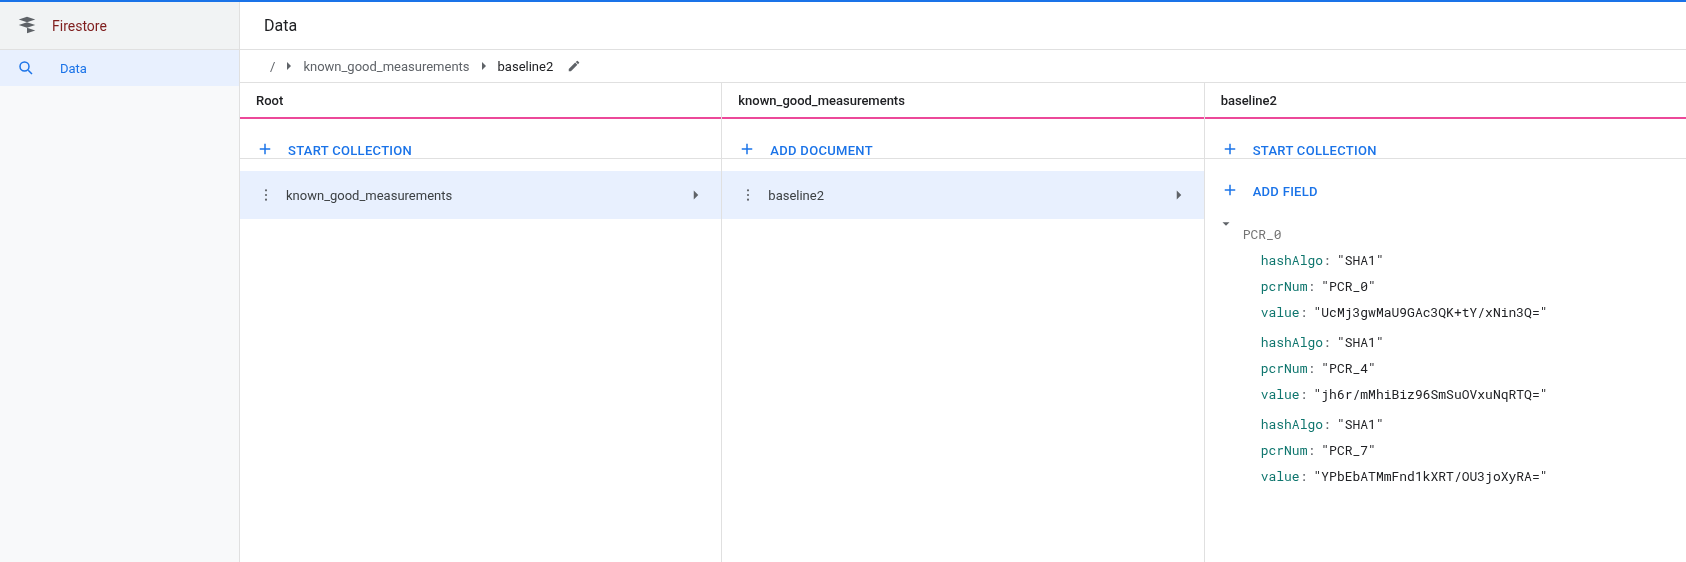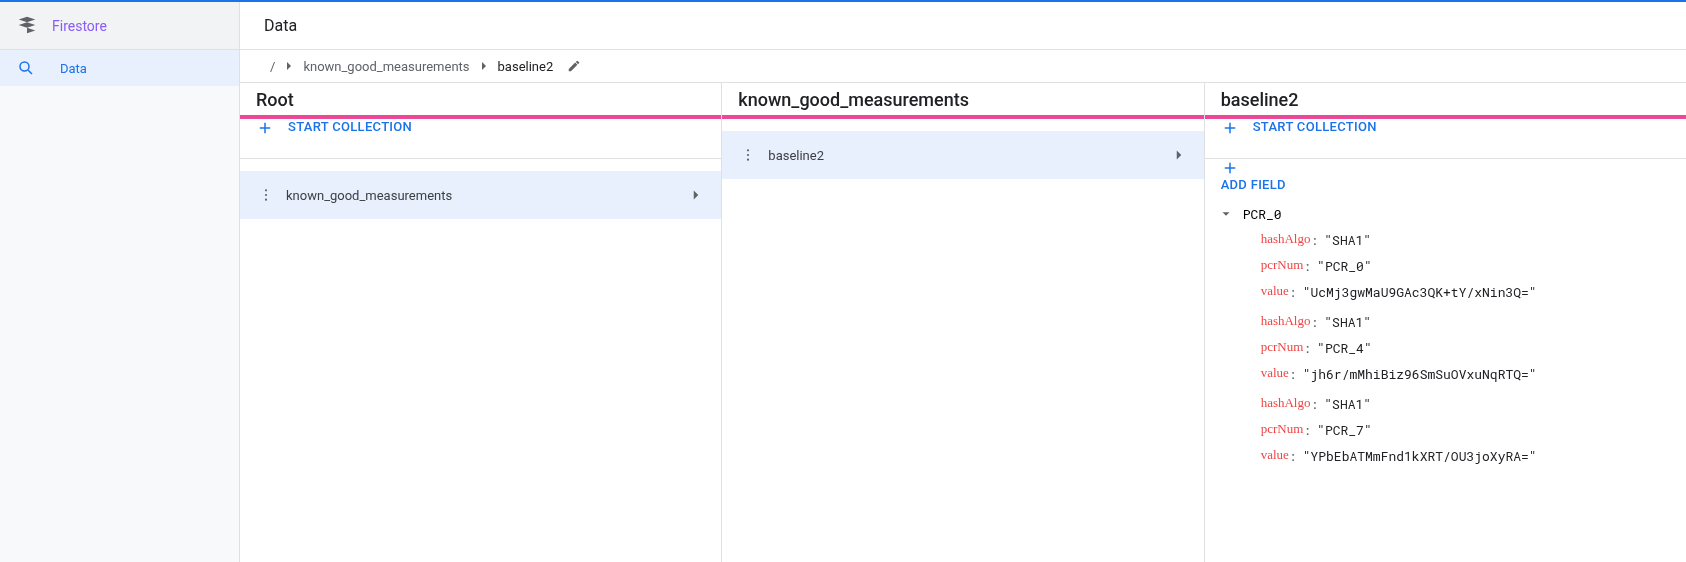--- a/index.html
+++ b/index.html
@@ -36,21 +36,21 @@
     border-bottom: 1px solid #e0e0e0;
     background: #f1f3f4;
   }
   .logo-icon {
     width: 22px;
     height: 22px;
     margin-right: 14px;
   }
   .sidebar-header-title {
     font-size: 14px;
-    color: #8b5cf6;
+    color: #7f1d1d;
   }
   .sidebar-item {
     display: flex;
     align-items: center;
     height: 36px;
     padding: 0 16px;
     cursor: pointer;
     color: #5f6368;
     font-size: 13px;
   }
@@ -110,40 +110,39 @@
     flex-direction: column;
     border-right: 1px solid #e0e0e0;
     min-width: 0;
   }
   .panel:last-child { border-right: none; }
   .panel-header {
     height: 36px;
     display: flex;
     align-items: center;
     padding: 0 16px;
-    font-size: 18px;
+    font-size: 13px;
     color: #202124;
     font-weight: 500;
-    border-bottom: 4px solid #ec4899;
+    border-bottom: 2px solid #ec4899;
   }
   .panel-action {
     height: 40px;
     display: flex;
-    align-items: flex-start;
+    align-items: flex-end;
     padding: 0 16px;
     color: #1a73e8;
     font-size: 13px;
     font-weight: 500;
     cursor: pointer;
     border-bottom: 1px solid #e0e0e0;
     letter-spacing: 0.3px;
   }
   .panel-action.sub {
     border-bottom: none;
-    flex-direction: column;
   }
   .panel-action .plus {
     margin-right: 14px;
     display: flex;
   }
   .list {
     flex: 1;
     overflow-y: auto;
     padding-top: 12px;
   }
@@ -195,26 +194,26 @@
     display: flex;
     align-items: center;
     padding: 4px 16px 4px 14px;
     cursor: pointer;
   }
   .field-head .tri {
     color: #5f6368;
     margin-right: 10px;
     display: flex;
   }
-  .field-head .name { color: #000000; }
+  .field-head .name { color: #737373; margin-top: 20px; }
   .kv {
     display: flex;
     padding: 4px 16px 4px 56px;
   }
-  .kv .k { color: #ef4444; font-family: Liberation Serif, serif; }
+  .kv .k { color: #0f766e; }
   .kv .colon { color: #5f6368; margin-right: 6px; }
   .kv .v { color: #202124; }
 
   .pencil { margin-left: 8px; color: #5f6368; cursor: pointer; display: flex; }
 </style>
 </head>
 <body>
 
 <div class="top-accent"></div>
 <div class="app">
@@ -288,20 +287,29 @@
               <svg viewBox="0 0 24 24" width="18" height="18" fill="currentColor">
                   <path d="M9 6l6 6-6 6V6z"></path>
                 </svg>
             </span>
           </div>
         </div>
       </div>
 
       <div class="panel">
         <div class="panel-header">known_good_measurements</div>
+        <div class="panel-action">
+          <span class="plus">
+            <svg viewBox="0 0 24 24" width="18" height="18" fill="#1a73e8">
+                <path d="M11 5h2v14h-2z"></path>
+                <path d="M5 11h14v2H5z"></path>
+              </svg>
+          </span>
+          <span>ADD DOCUMENT</span>
+        </div>
         <div class="list">
           <div class="row selected">
             <span class="more">
               <svg viewBox="0 0 24 24" width="16" height="16" fill="currentColor">
                   <circle cx="12" cy="5" r="1.6"></circle>
                   <circle cx="12" cy="12" r="1.6"></circle>
                   <circle cx="12" cy="19" r="1.6"></circle>
                 </svg>
             </span>
             <span class="label">baseline2</span>

